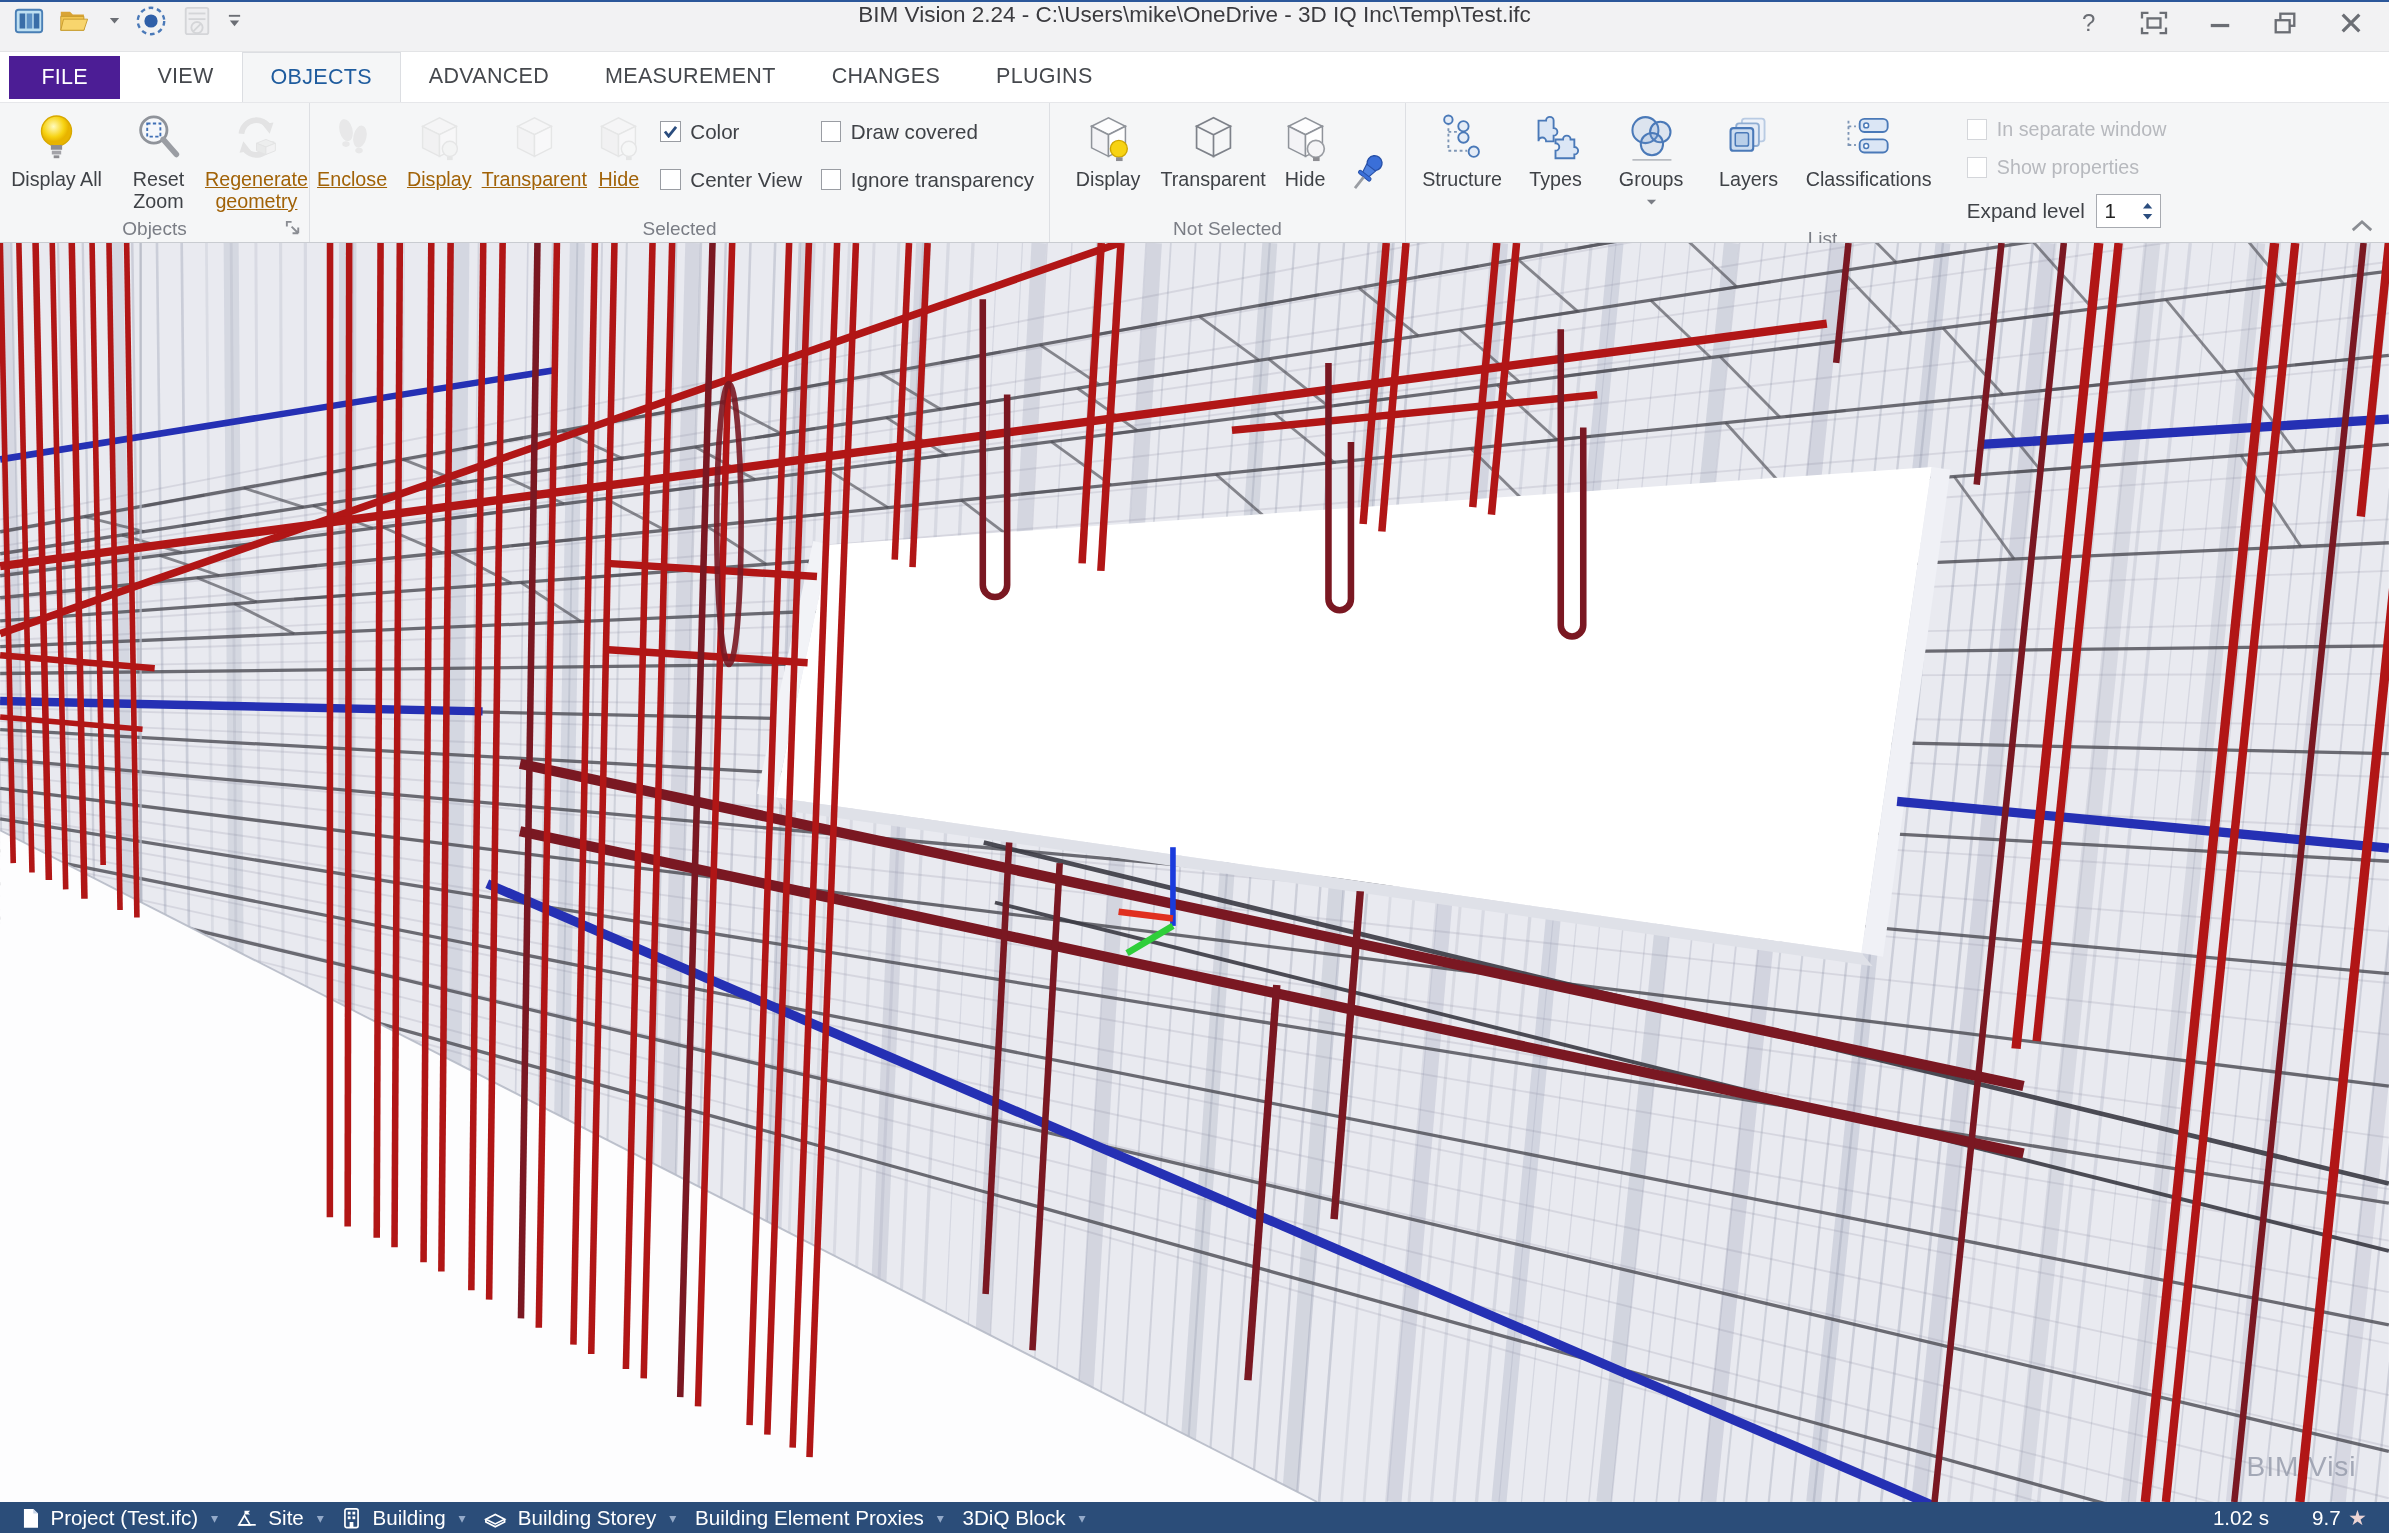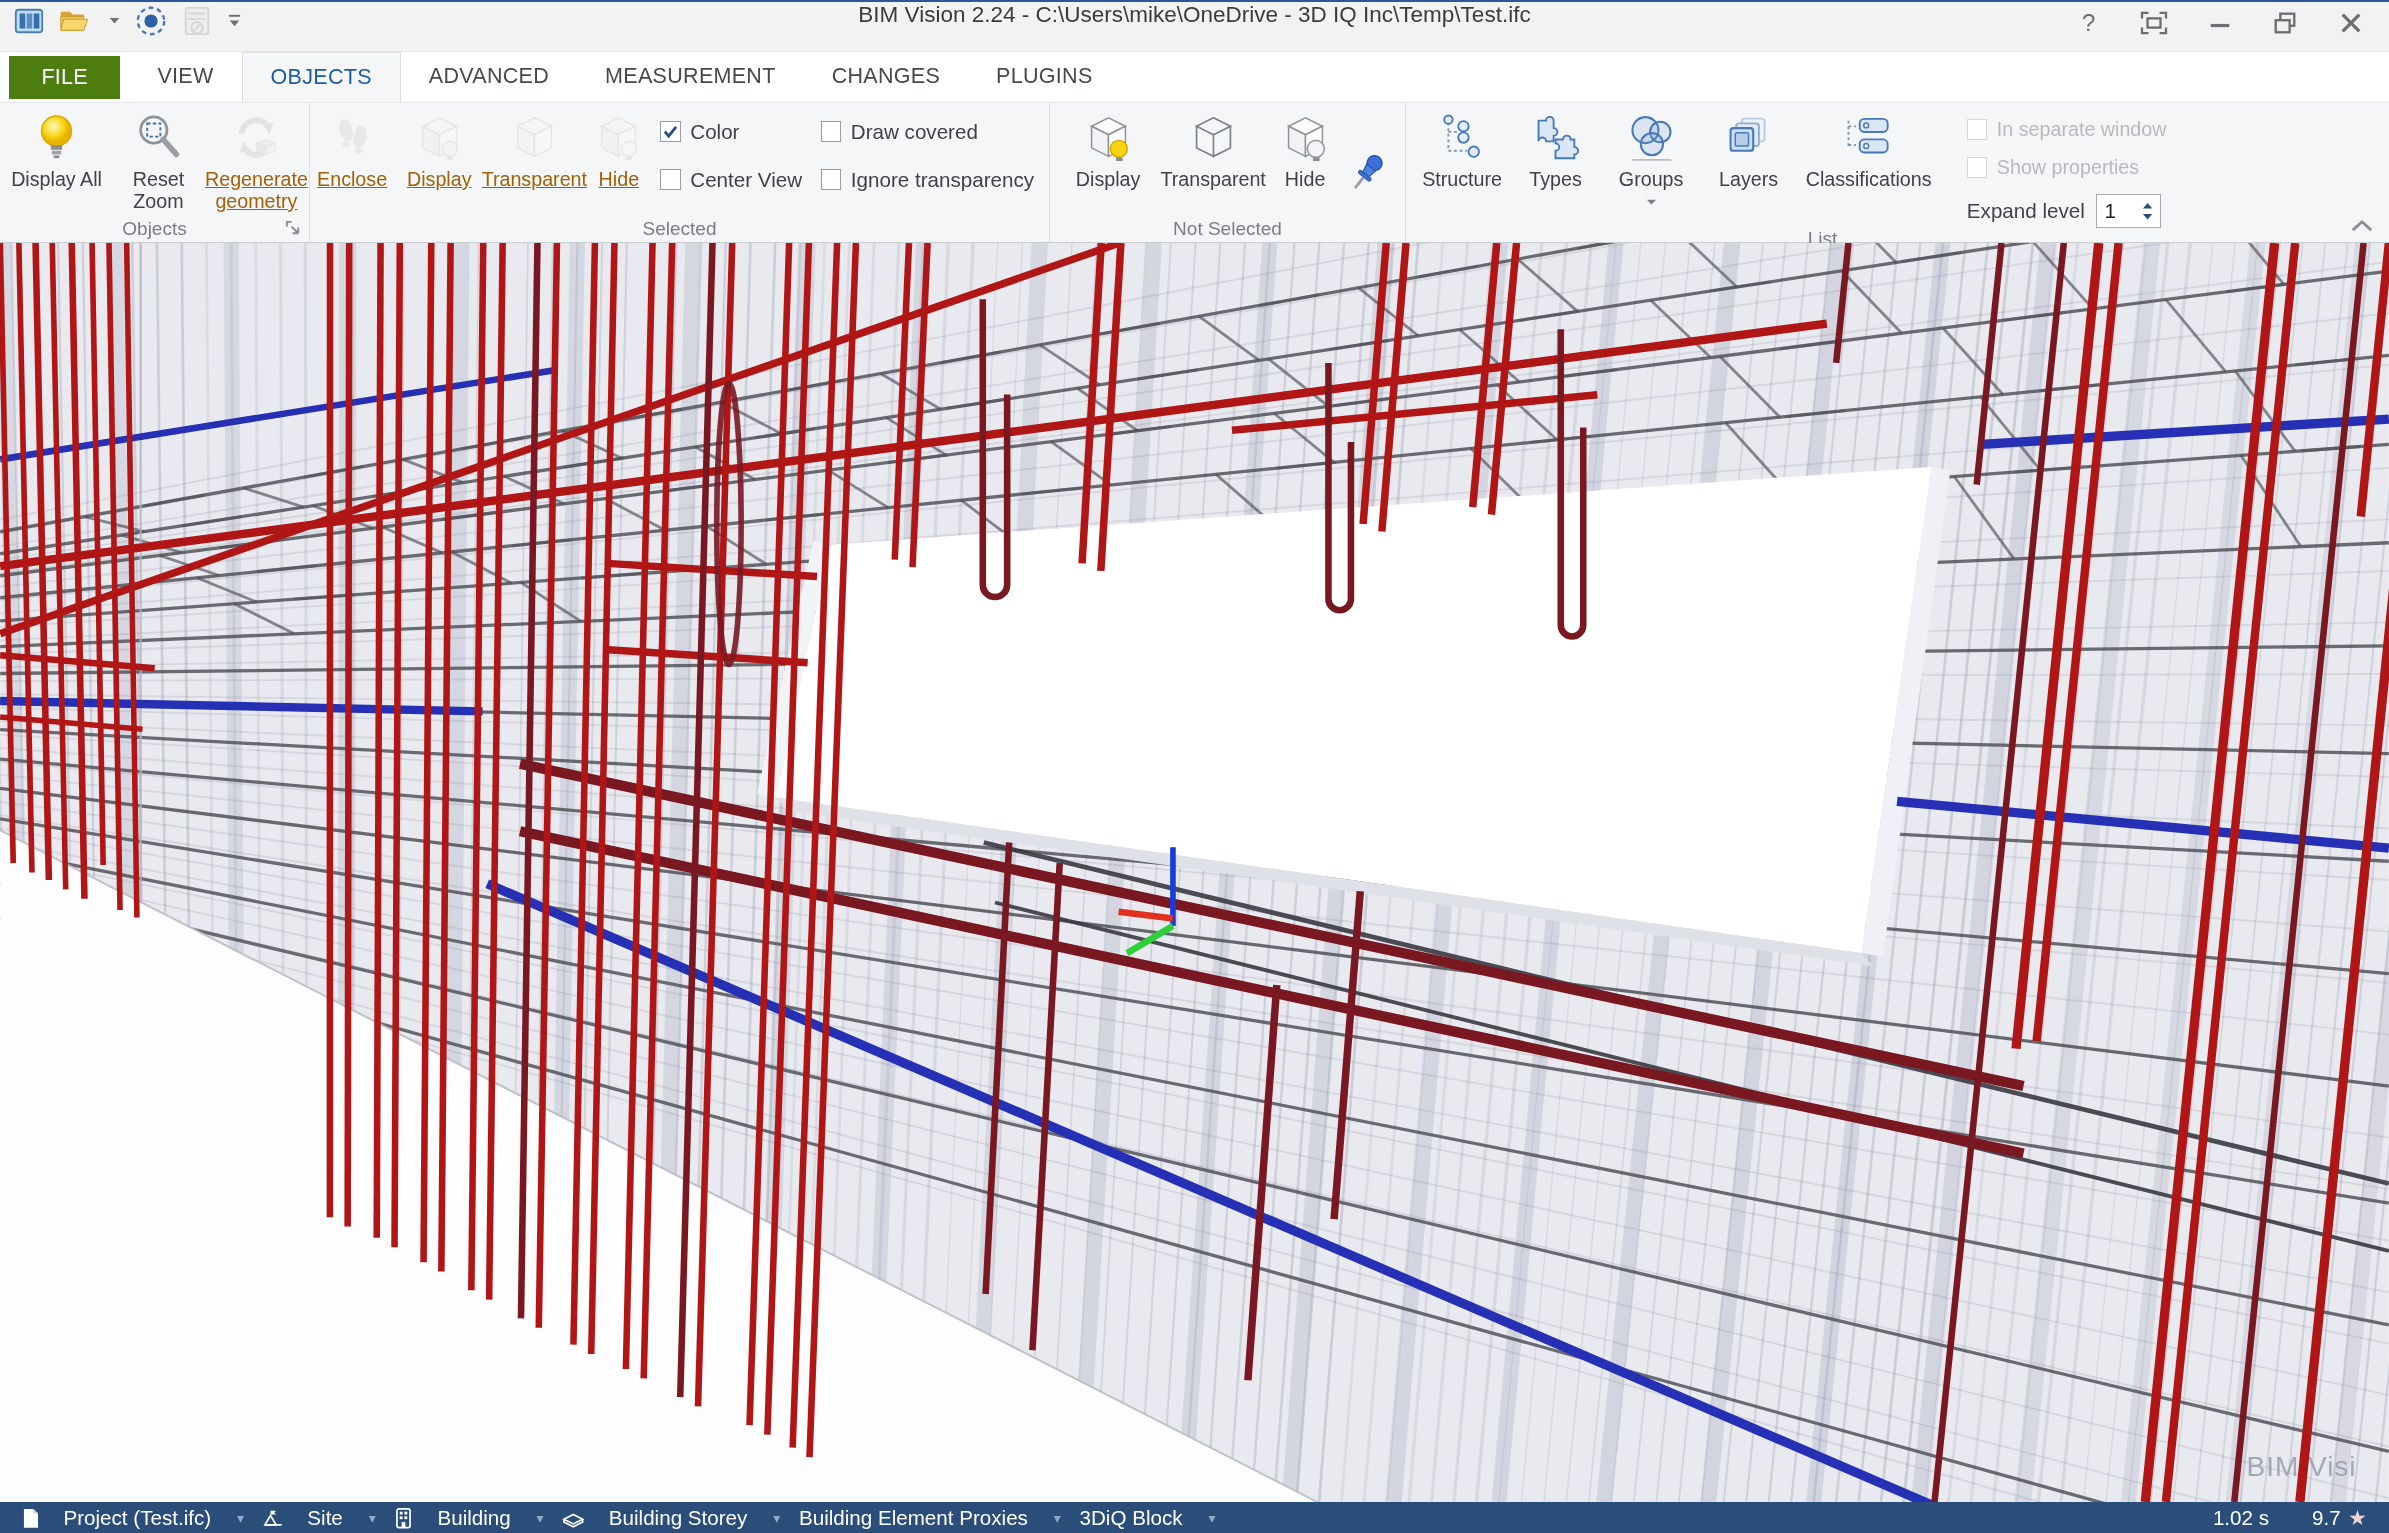--- a/index.html
+++ b/index.html
@@ -10,21 +10,21 @@
     display:flex;align-items:flex-start;position:relative;}
   .qat{display:flex;align-items:center;gap:13px;padding-left:13px;}
   .qat .qbtn{display:flex;align-items:center;justify-content:center;height:37px;}
   .title-text{position:absolute;left:0;right:0;text-align:center;font-size:22.5px;color:#3b3b3f;pointer-events:none;}
   .wincontrols{margin-left:auto;display:flex;align-items:center;gap:7.5px;padding-right:9.4px;z-index:2;}
   .winbtn{width:58px;height:41px;display:flex;align-items:center;justify-content:center;color:#6b6e74;font-size:24px;}
   .winbtn svg{display:block;}
   
   .tabrow{height:51px;background:#ffffff;display:flex;align-items:flex-end;border-bottom:0.9px solid #e6e7ea;}
   .tab{padding:0 28px;height:51px;display:flex;align-items:center;font-size:21.5px;color:#45484d;letter-spacing:0.3px;}
-  .tab.file{background:#4d7c0f;color:#fff;height:43px;margin:3.7px 9.4px 3.7px 9.4px;padding:0 32px;align-self:center;}
+  .tab.file{background:#4c1d95;color:#fff;height:43px;margin:3.7px 9.4px 3.7px 9.4px;padding:0 32px;align-self:center;}
   .tab.active{background:#f5f6f7;color:#1f5c9e;border:0.9px solid #dcdee2;border-bottom:none;height:50px;}
   
   .ribbon{height:140px;background:#f5f6f7;border-bottom:0.9px solid #c9ccd1;display:flex;position:relative;}
   .rgroup{display:flex;flex-direction:column;position:relative;padding:3.7px 5.6px 0 5.6px;}
   .rgroup + .rgroup{border-left:0.9px solid #dddfe3;}
   .rgroup-body{flex:1;display:flex;align-items:flex-start;}
   .rgroup-label{height:24px;text-align:center;font-size:19px;color:#7a7d85;line-height:22.5px;}
   .rbtn{width:105px;display:flex;flex-direction:column;align-items:center;padding-top:5.6px;}
   .rbtn .ico{height:52px;display:flex;align-items:center;justify-content:center;}
   .rbtn .lbl{font-size:19.7px;line-height:1.12;text-align:center;color:#3f4247;margin-top:3.7px;}
@@ -47,21 +47,21 @@
   .spin .val{width:39px;display:flex;align-items:center;padding-left:7.5px;font-size:20.6px;color:#222;}
   .spin .arrows{width:24px;display:flex;flex-direction:column;align-items:center;justify-content:center;gap:3.7px;}
   .spin .arrows svg{display:block;}
   .collapse{position:absolute;right:15px;bottom:5.6px;color:#8a8d93;}
   .grp-drop{margin-top:1.9px;}
   
   .viewport{height:1259px;position:relative;background:#fff;}
   .viewport svg{display:block;}
   
   .statusbar{height:32px;background:#2b4d79;display:flex;align-items:center;color:#fff;font-size:20.6px;padding:0 13px;gap:3.7px;}
-  .crumb{display:flex;align-items:center;gap:24px;padding:0 7.5px;white-space:nowrap;text-align:center;}
+  .crumb{display:flex;align-items:center;gap:11px;padding:0 7.5px;white-space:nowrap;text-align:center;}
   .crumb .cicon{display:flex;align-items:center;}
   .caret{color:#93a9c8;font-size:14px;margin-left:1.9px;}
   .sb-right{margin-left:auto;display:flex;align-items:center;gap:43px;padding-right:9.4px;}
   .sb-time{color:#fff;}
   .sb-rate{display:flex;align-items:center;gap:7.5px;}
   .sb-rate .star{color:#ecd4d4;font-size:20.6px;}
 </style>
 </head>
 <body>
 

